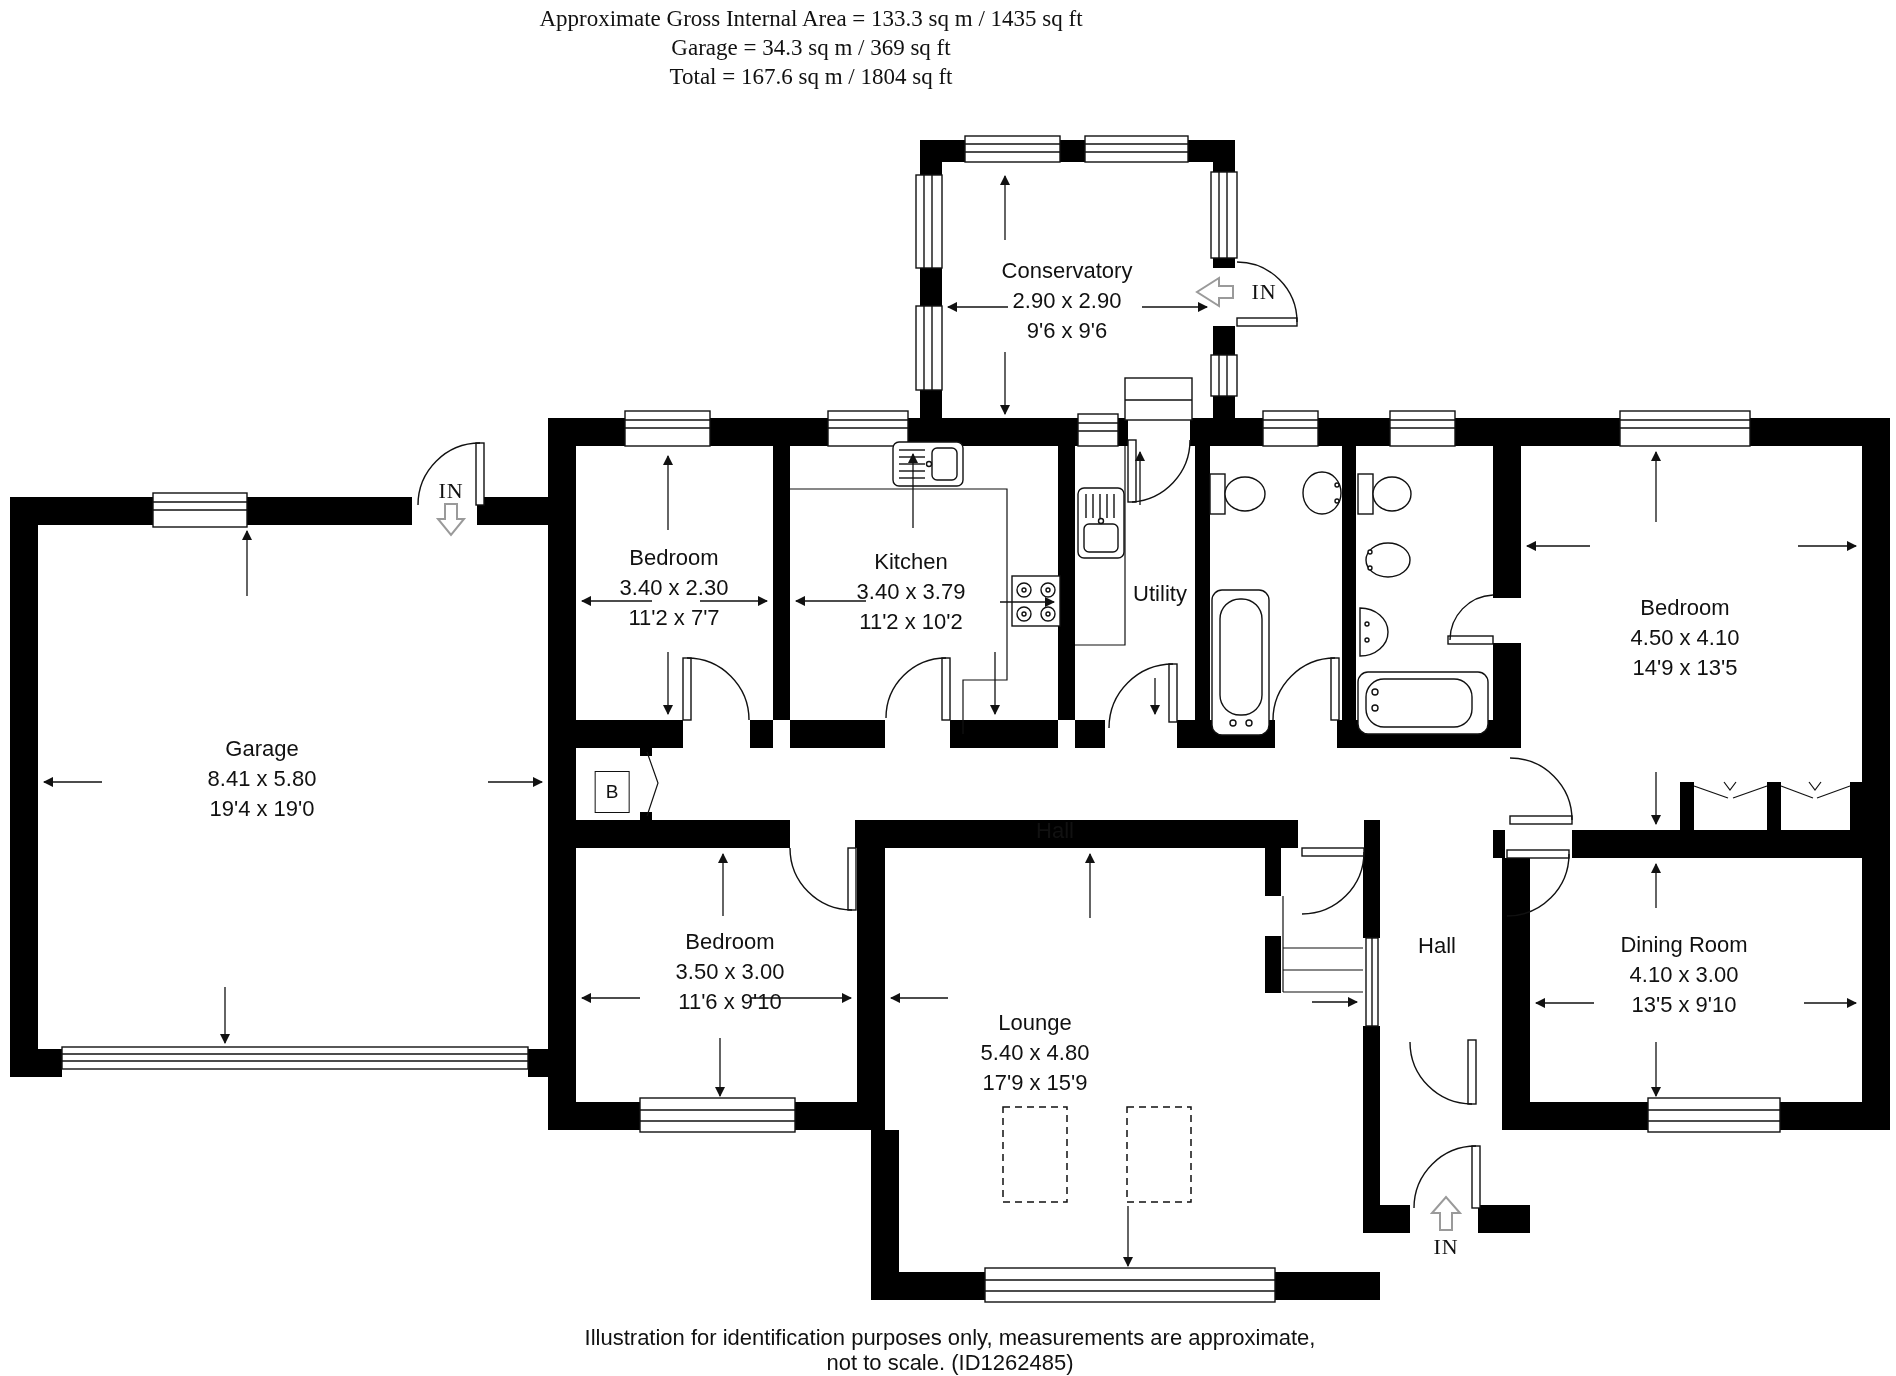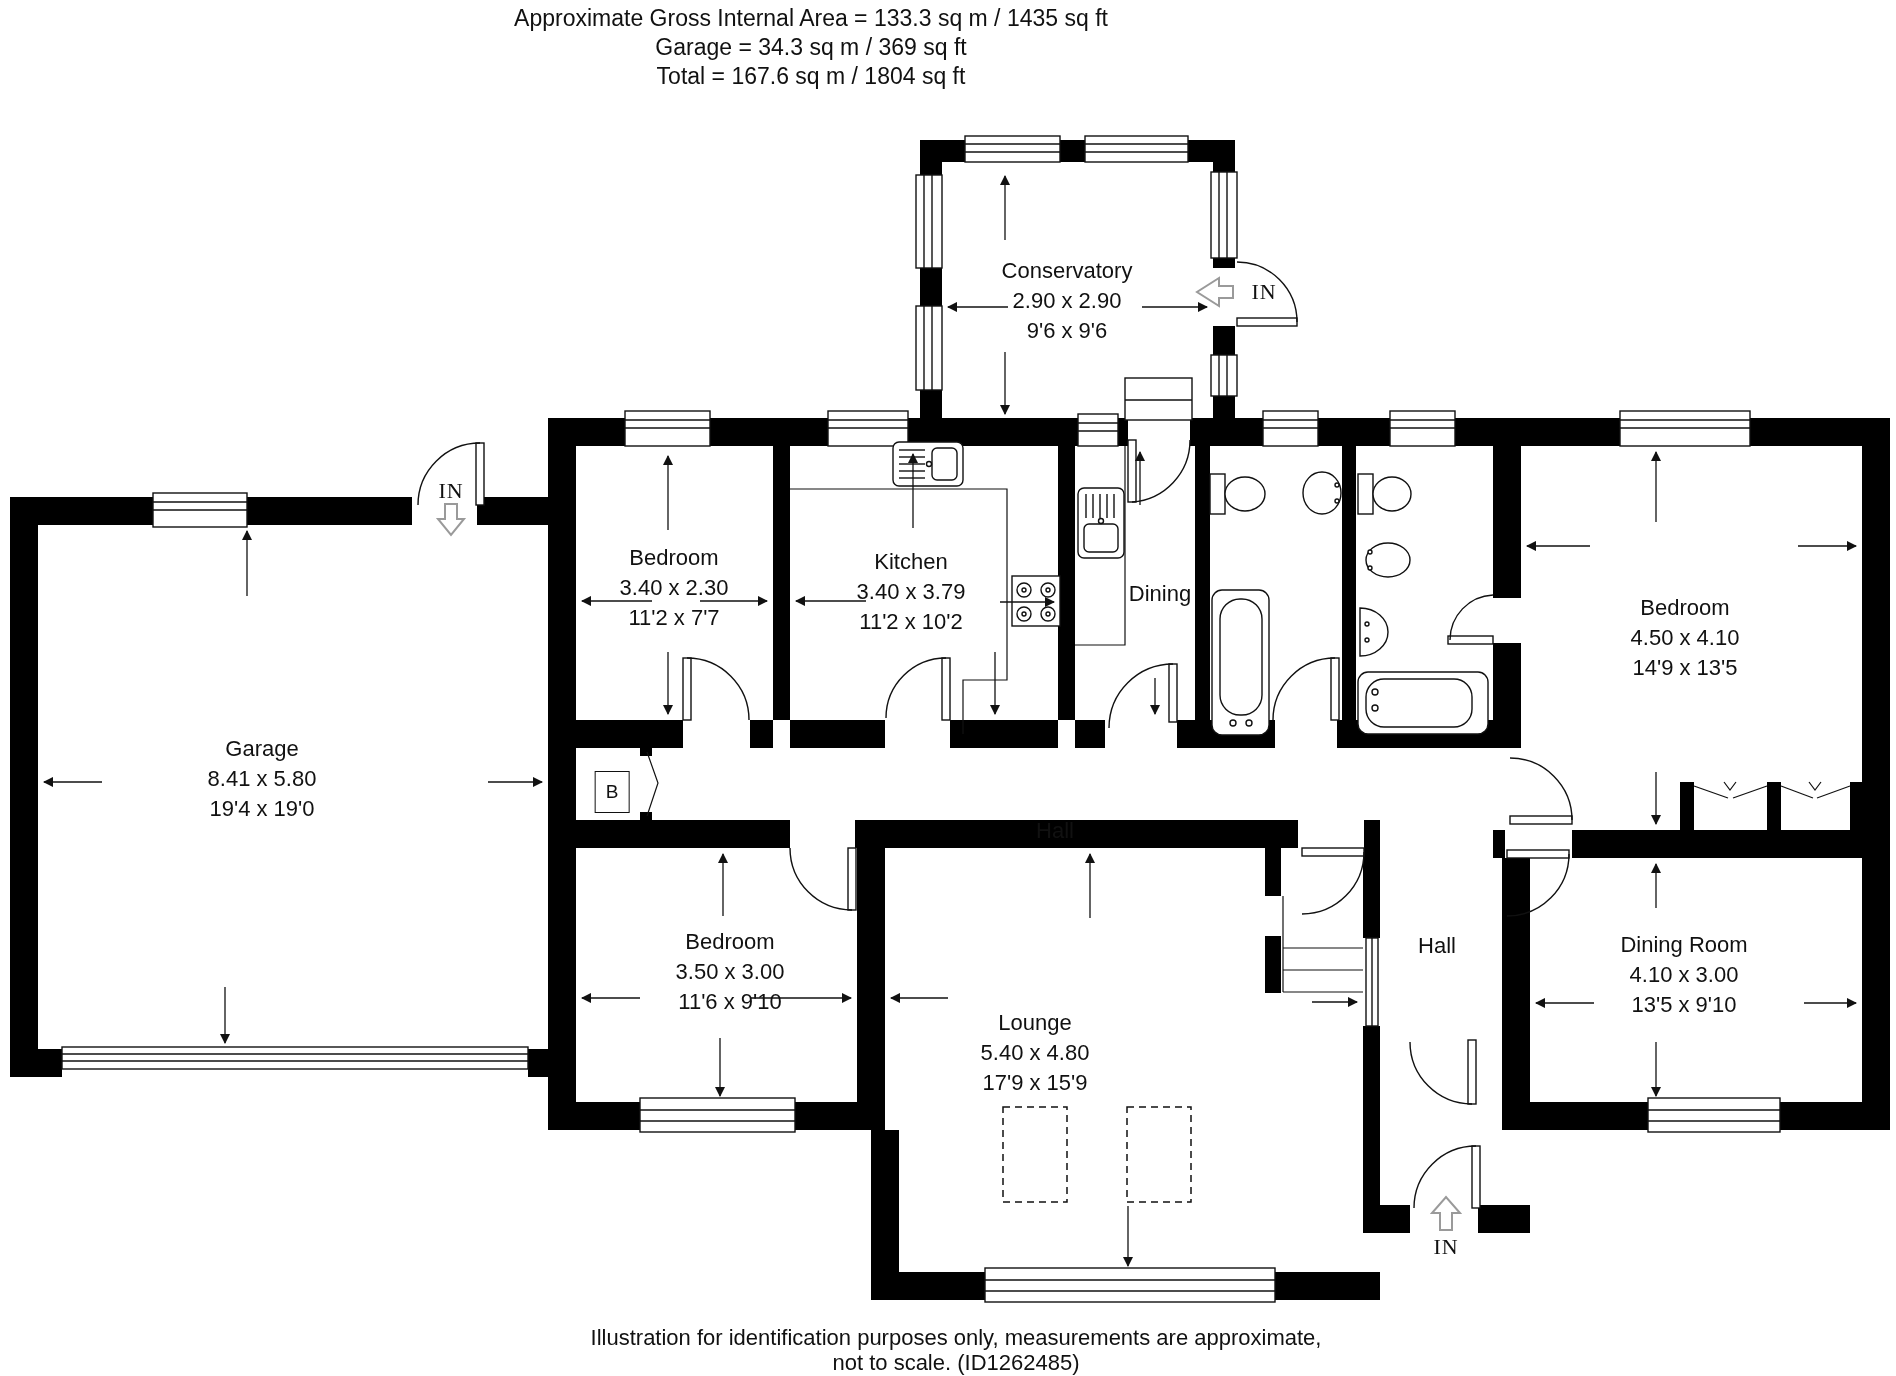--- a/index.html
+++ b/index.html
@@ -1,20 +1,20 @@
 <!DOCTYPE html>
 <html><head>
 <meta charset="utf-8">
 <style>
   html,body{margin:0;padding:0;background:#fff;}
   .plan{position:relative;width:1896px;height:1376px;background:#ffffff;
         font-family:"Liberation Sans", sans-serif;color:#111;overflow:hidden;}
   .plan svg{position:absolute;left:0;top:0;}
   .txt{position:absolute;transform:translate(-50%,-50%);text-align:center;white-space:nowrap;}
-  .hdr{font-size:23px;line-height:29px;}
+  .hdr{font-size:23px;line-height:29px;font-family:Liberation Serif, serif;}
   .ftr{font-size:22px;line-height:25px;}
   .room-lbl{font-size:22px;line-height:30px;}
   .hall-lbl{font-size:22px;margin-top:41px;}
   .in-lbl{font-size:22px;letter-spacing:1px;font-family:Liberation Serif, serif;}
   .b-lbl{font-size:19px;}
 </style>
 </head>
 <body>
 
 <div class="plan">
@@ -377,21 +377,21 @@
     <div>11'2 x 7'7</div>
   </div>
 
   <div class="txt room-lbl" style="left:911px;top:592px;">
     <div>Kitchen</div>
     <div>3.40 x 3.79</div>
     <div>11'2 x 10'2</div>
   </div>
 
   <div class="txt room-lbl" style="left:1160px;top:594px;">
-    <div>Dining</div>
+    <div>Utility</div>
   </div>
 
   <div class="txt room-lbl" style="left:1685px;top:638px;">
     <div>Bedroom</div>
     <div>4.50 x 4.10</div>
     <div>14'9 x 13'5</div>
   </div>
 
   <div class="txt room-lbl" style="left:262px;top:779px;">
     <div>Garage</div>
@@ -426,18 +426,18 @@
   </div>
 
   <div class="txt in-lbl" style="left:451px;top:491px;">IN</div>
   <div class="txt in-lbl" style="left:1264px;top:292px;">IN</div>
   <div class="txt in-lbl" style="left:1446px;top:1247px;">IN</div>
 
   <div class="txt b-lbl" style="left:612px;top:792px;">
     <span style="display:inline-block;border:1.4px solid #111;padding:9px 10px;background:#fff;">B</span>
   </div>
 
-  <div class="txt ftr" style="left:950px;top:1350px;margin-left:6px;">
+  <div class="txt ftr" style="left:950px;top:1350px;">
     <div>Illustration for identification purposes only, measurements are approximate,</div>
     <div>not to scale. (ID1262485)</div>
   </div>
 
 </div>
 
 </body></html>

